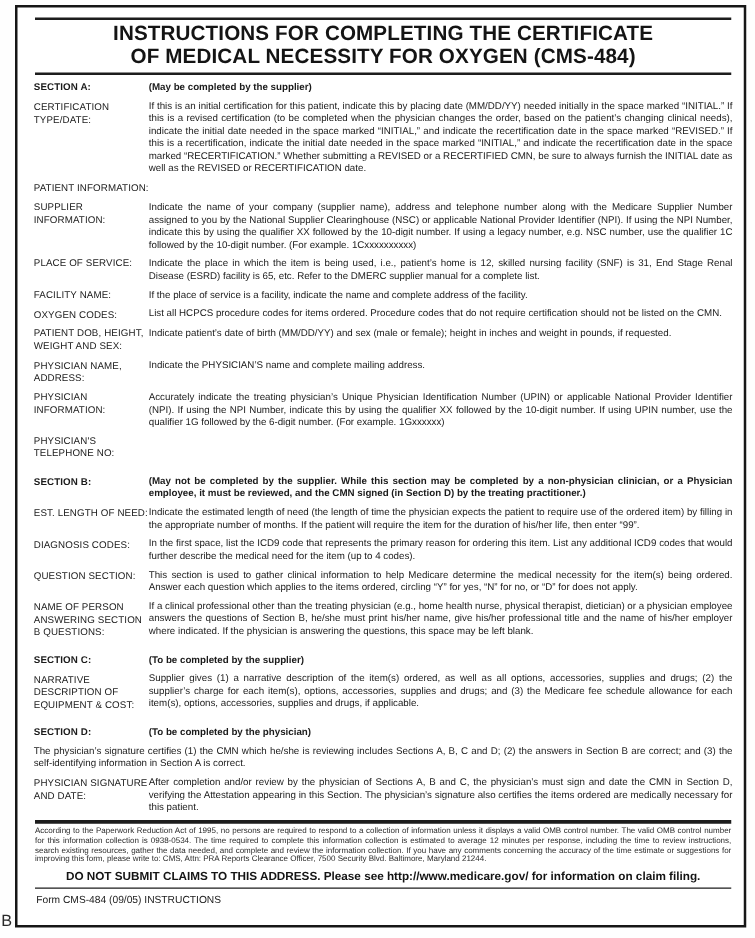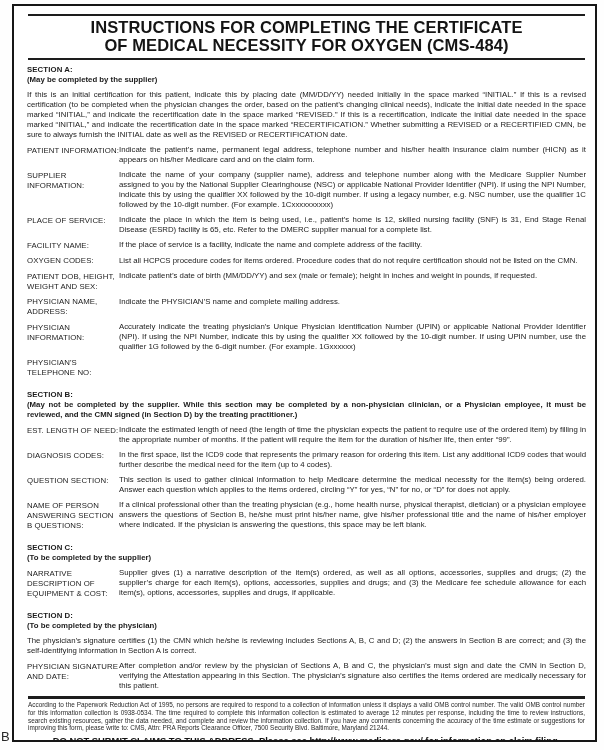--- a/index.html
+++ b/index.html
@@ -42,21 +42,21 @@
     flex: none; width: 92px;
     font-size: 7.8px; line-height: 10px;
     padding-top: 0.5px;
     letter-spacing: 0.1px;
   }
   .row .desc {
     flex: 1;
     font-size: 7.8px; line-height: 10px;
     text-align: justify;
   }
-  .row.section { margin-top: 12px; flex-direction: column; }
+  .row.section { margin-top: 12px; }
   .row.section:first-child { margin-top: 2px; }
   .row.section .label, .row.section .desc { font-weight: bold; }
   .footer { margin-top: 4px; }
   .thick-rule { height: 2.5px; background: #1d1d1d; margin: 0 1px; }
   .fineprint {
     font-size: 6.4px; line-height: 7.6px;
     text-align: justify;
     margin: 2.5px 1px 2px 1px;
     color: #2a2a2a;
   }
@@ -88,25 +88,25 @@
       </h1>
       <div class="rule"></div>
     </div>
 
     <div class="rows" id="rows">
         <div class="row section">
           <div class="label">SECTION A:</div>
           <div class="desc">(May be completed by the supplier)</div>
         </div>
         <div class="row">
+          <div class="label">CERTIFICATION TYPE/DATE:</div>
           <div class="desc">If this is an initial certification for this patient, indicate this by placing date (MM/DD/YY) needed initially in the space marked “INITIAL.” If this is a revised certification (to be completed when the physician changes the order, based on the patient’s changing clinical needs), indicate the initial date needed in the space marked “INITIAL,” and indicate the recertification date in the space marked “REVISED.” If this is a recertification, indicate the initial date needed in the space marked “INITIAL,” and indicate the recertification date in the space marked “RECERTIFICATION.” Whether submitting a REVISED or a RECERTIFIED CMN, be sure to always furnish the INITIAL date as well as the REVISED or RECERTIFICATION date.</div>
         </div>
         <div class="row">
           <div class="label">PATIENT INFORMATION:</div>
-          <div class="desc">Indicate the patient’s name, permanent legal address, telephone number and his/her health insurance claim number (HICN) as it appears on his/her Medicare card and on the claim form.</div>
         </div>
         <div class="row">
           <div class="label">SUPPLIER INFORMATION:</div>
           <div class="desc">Indicate the name of your company (supplier name), address and telephone number along with the Medicare Supplier Number assigned to you by the National Supplier Clearinghouse (NSC) or applicable National Provider Identifier (NPI). If using the NPI Number, indicate this by using the qualifier XX followed by the 10-digit number. If using a legacy number, e.g. NSC number, use the qualifier 1C followed by the 10-digit number. (For example. 1Cxxxxxxxxxx)</div>
         </div>
         <div class="row">
           <div class="label">PLACE OF SERVICE:</div>
           <div class="desc">Indicate the place in which the item is being used, i.e., patient’s home is 12, skilled nursing facility (SNF) is 31, End Stage Renal Disease (ESRD) facility is 65, etc. Refer to the DMERC supplier manual for a complete list.</div>
         </div>
         <div class="row">

